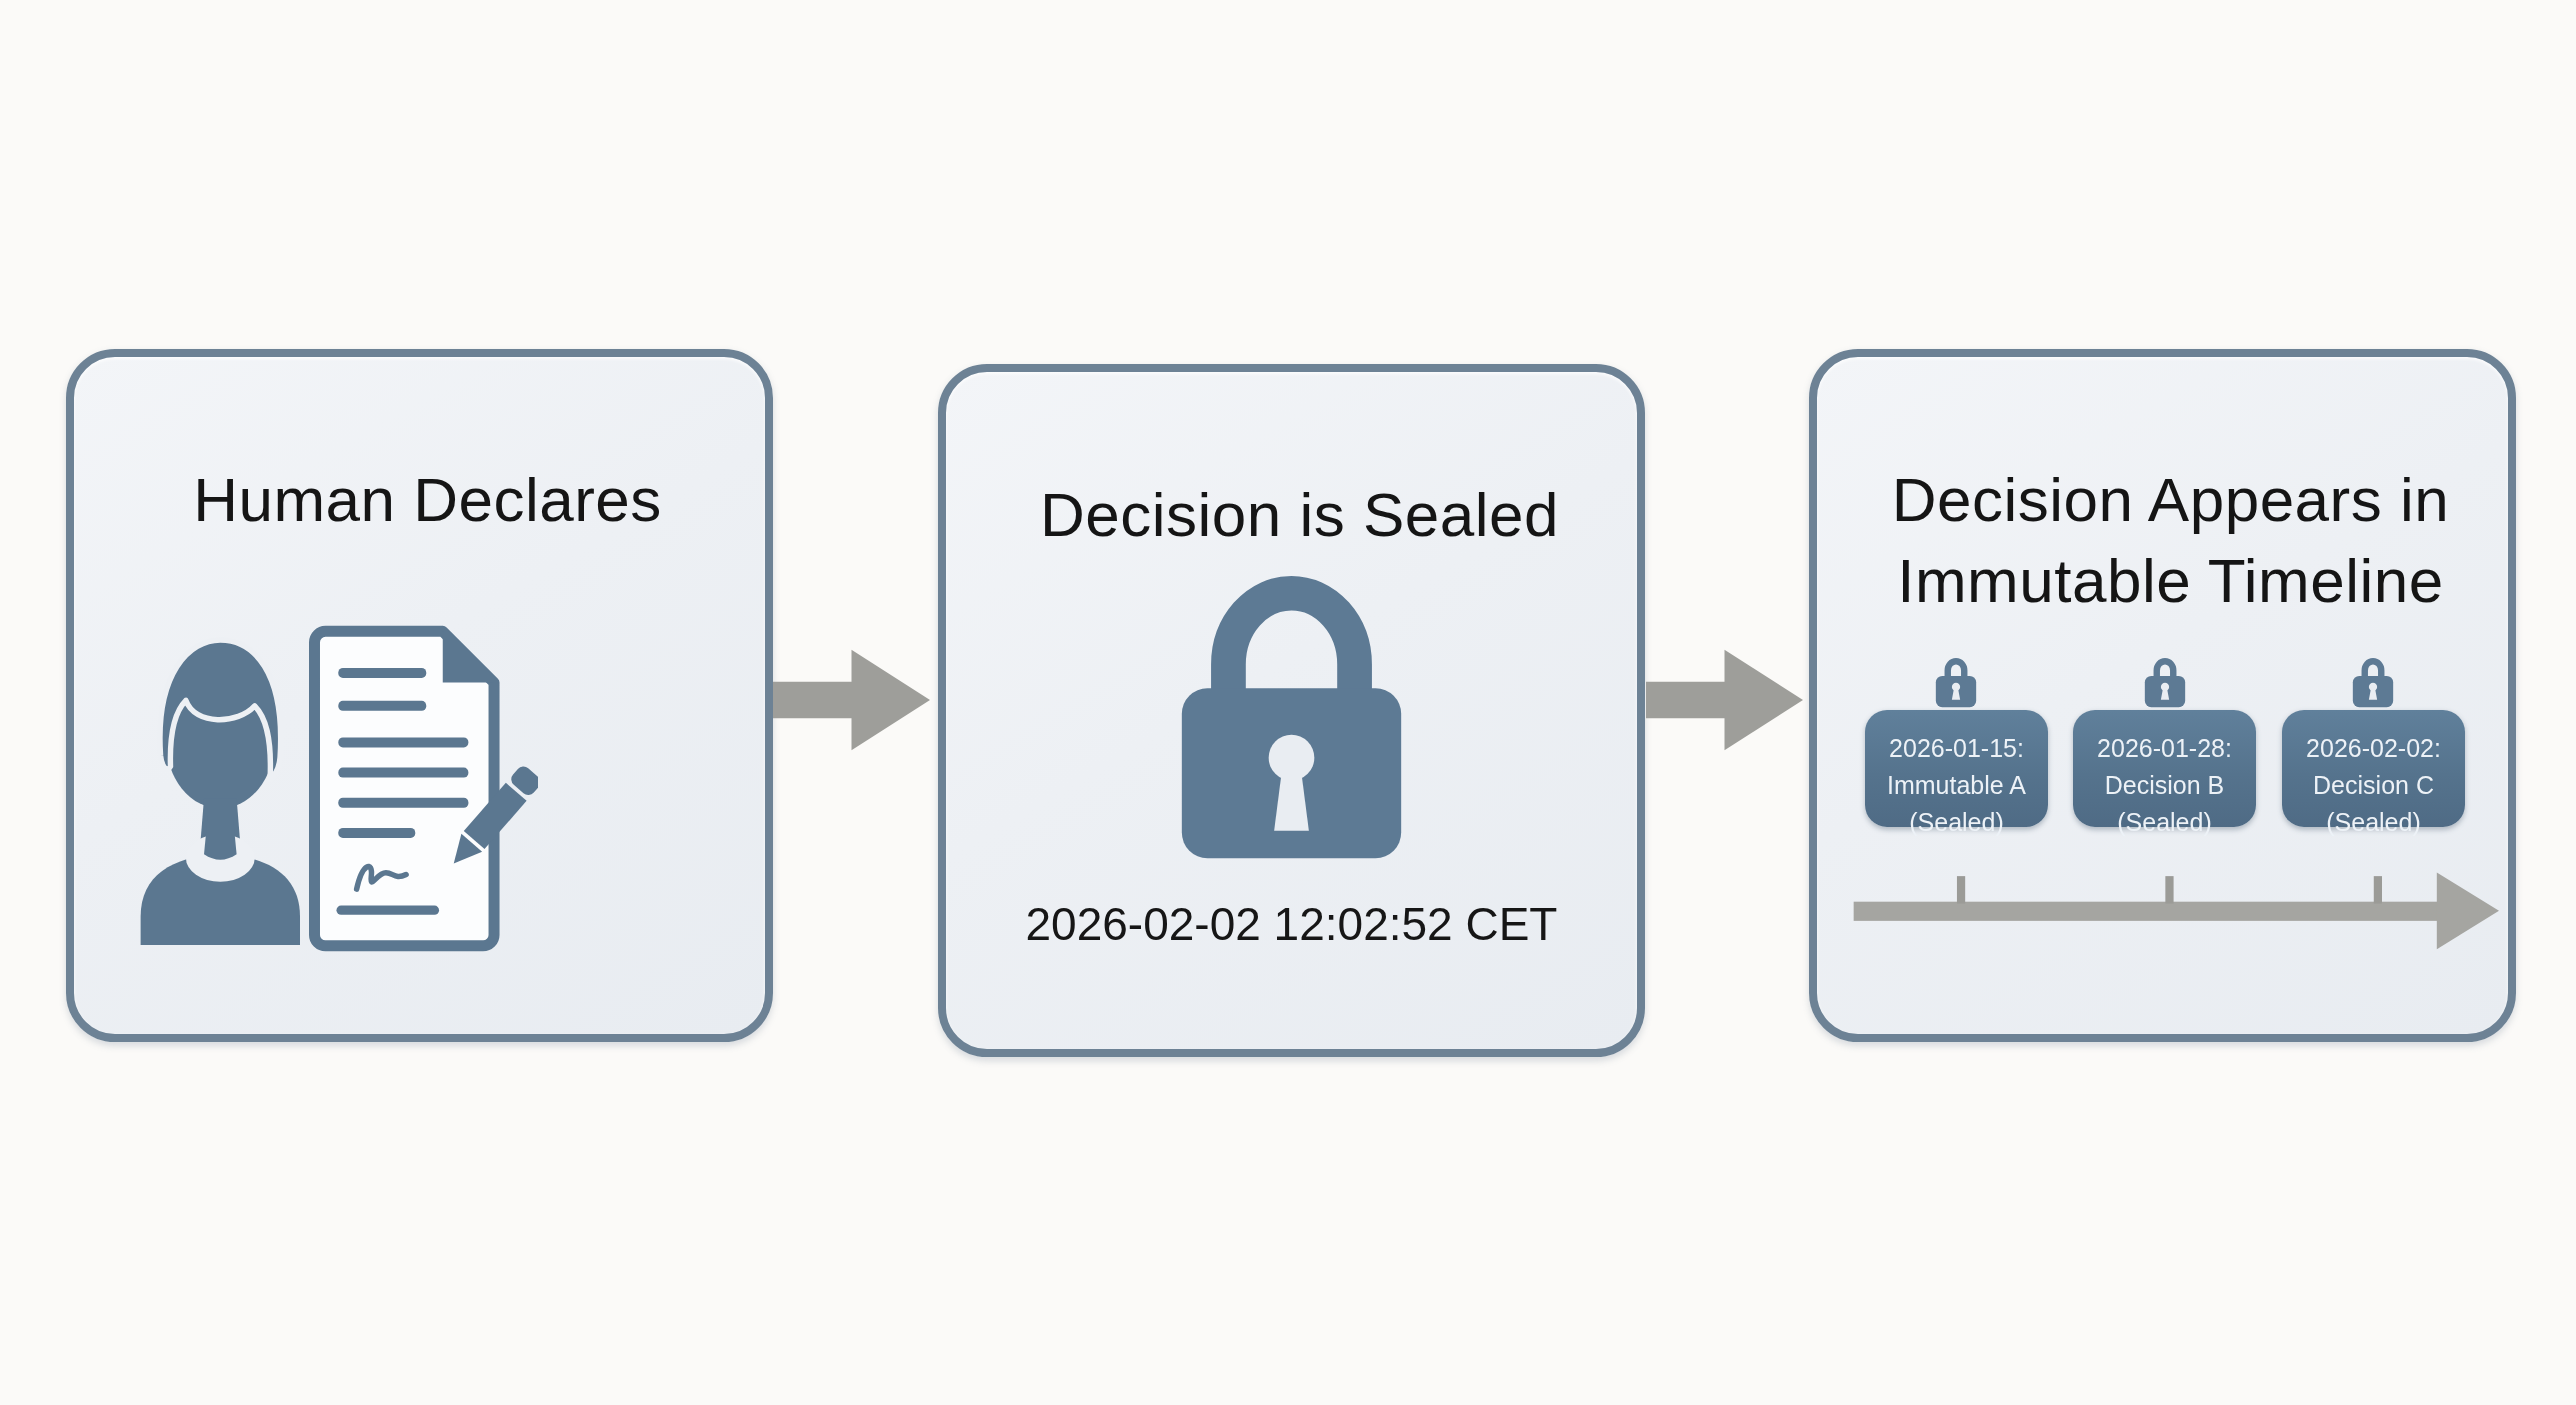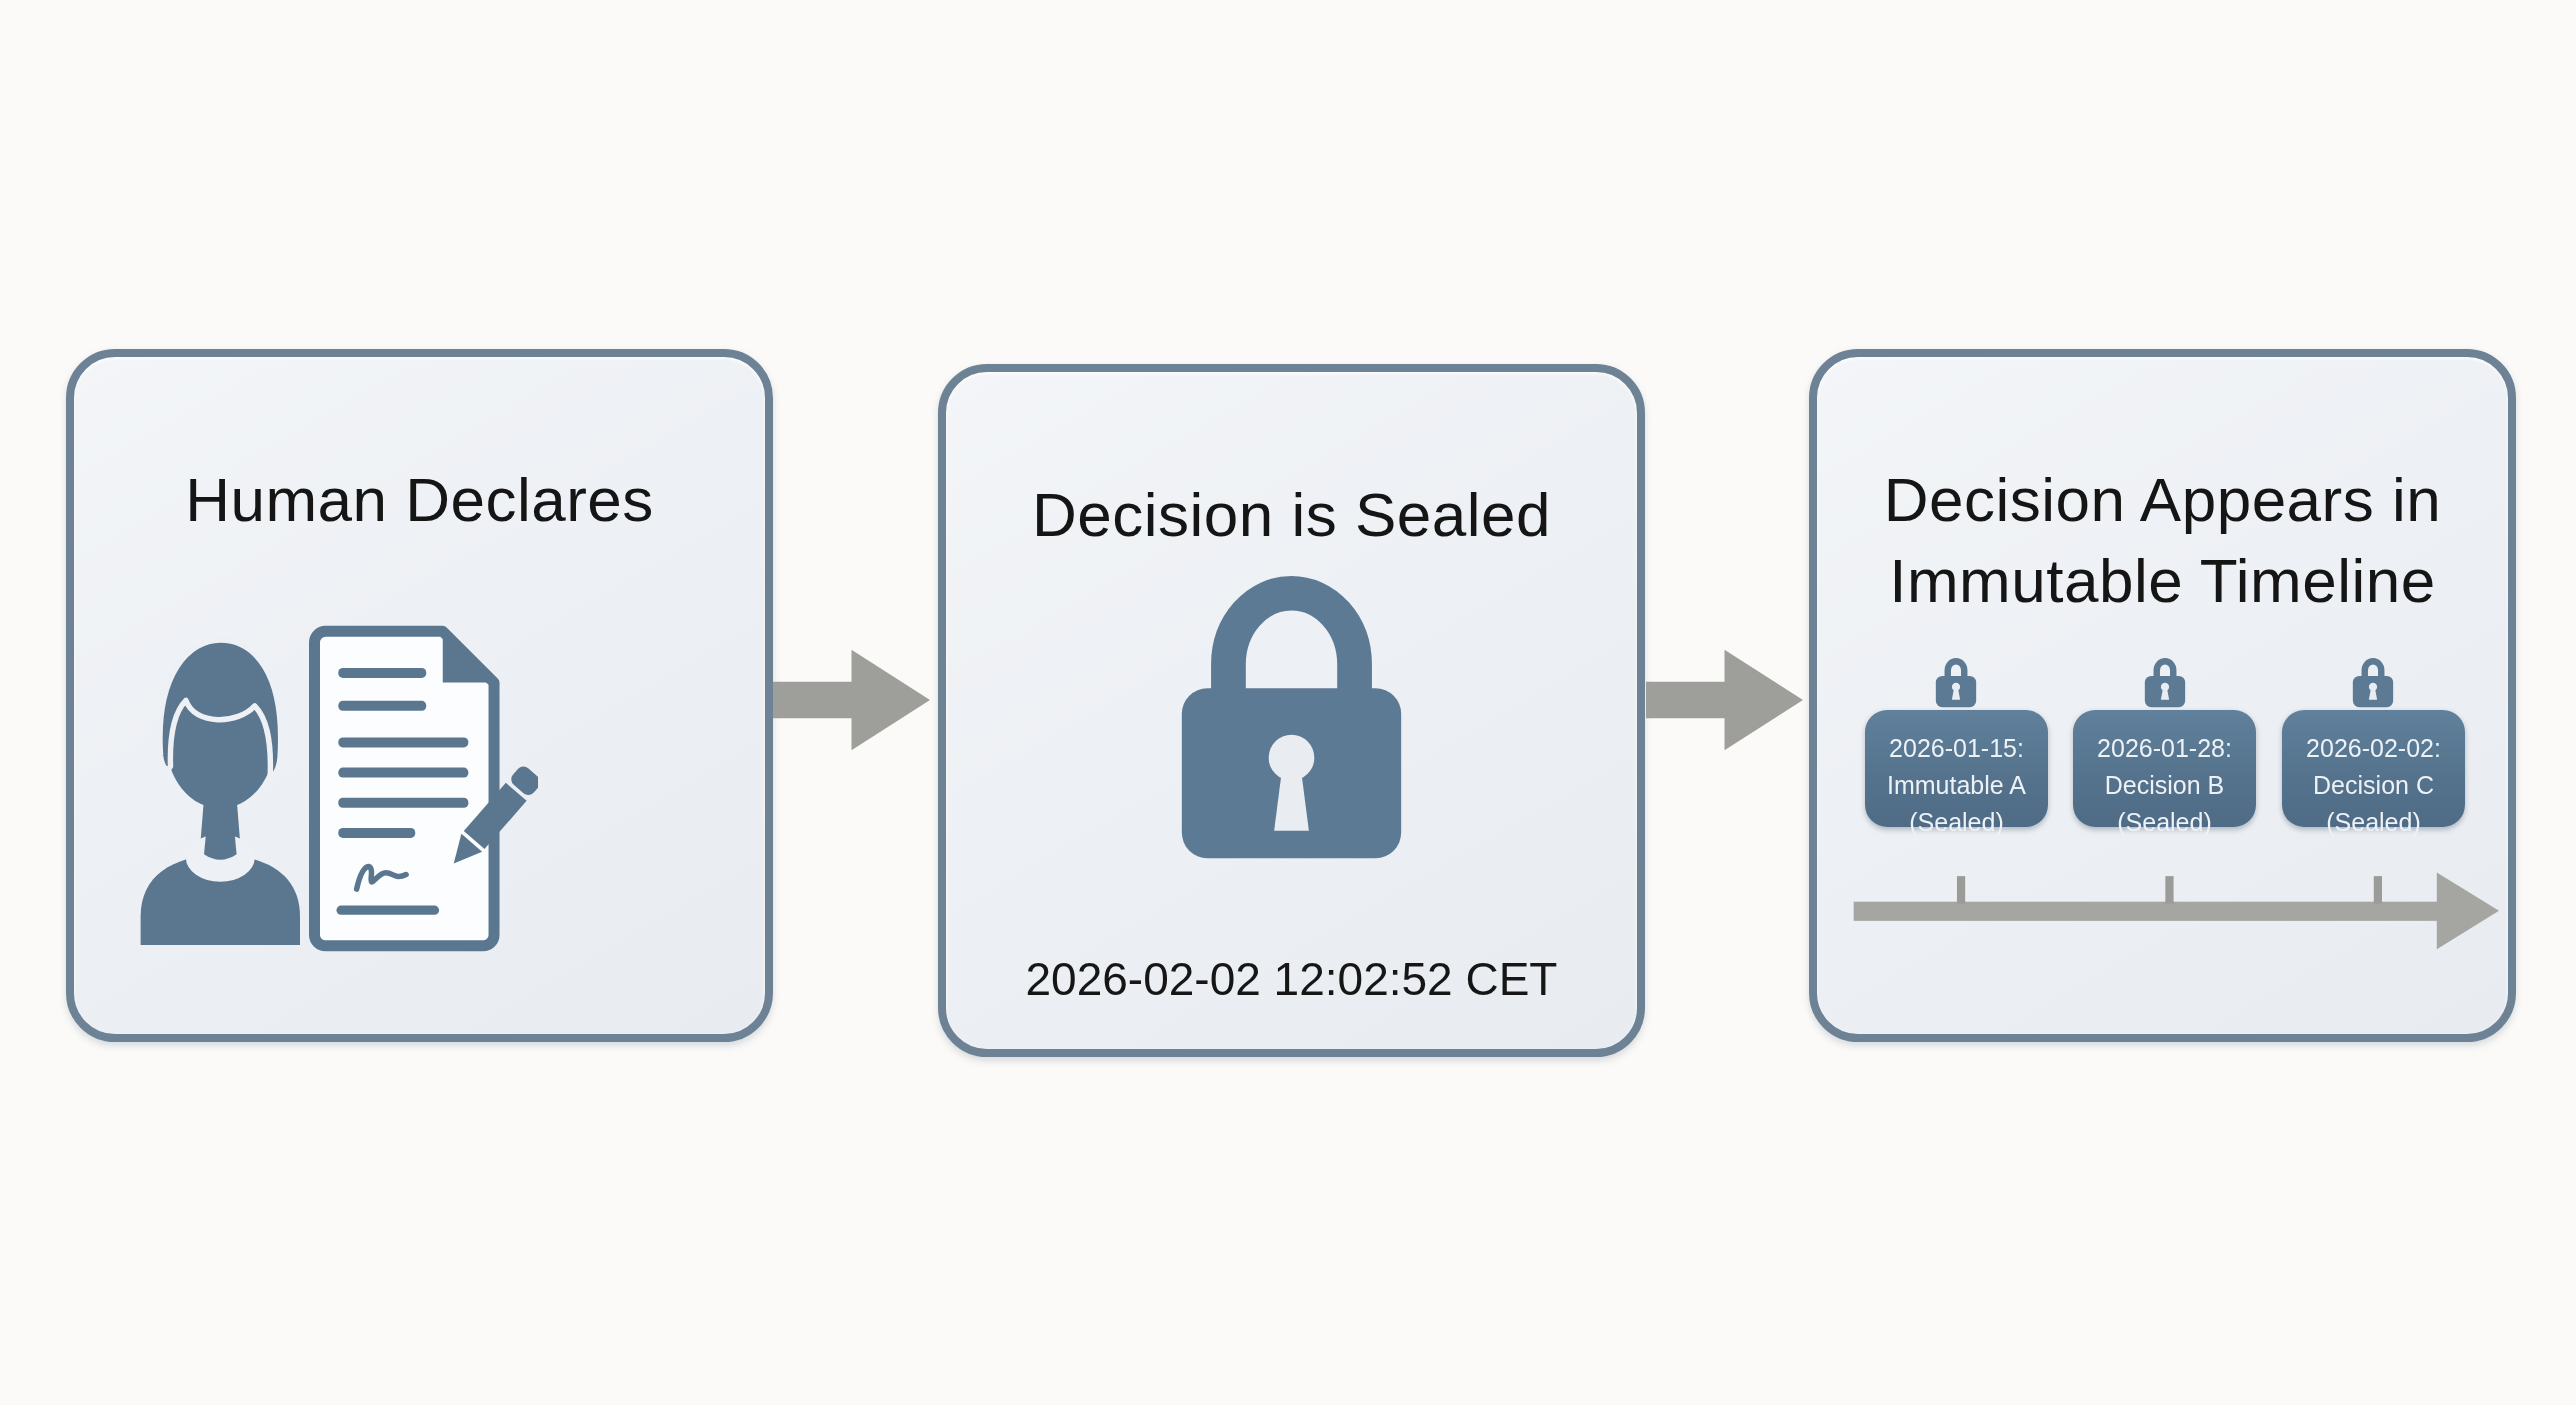--- a/index.html
+++ b/index.html
@@ -26,34 +26,34 @@
     background: linear-gradient(150deg, #f3f5f8 0%, #edf0f4 45%, #e8ecf1 100%);
     box-shadow: 0 3.7px 7.3px rgba(90,110,130,0.22), inset 0 1.8px 3.7px rgba(255,255,255,0.85);
   }
   .panel.p1 { left: 66px; }
   .panel.p2 { left: 938px; margin-top: 15px; }
   .panel.p3 { left: 1809px; }
 
   .panel-title {
     position: absolute;
     top: 51px;
-    left: 0;
+    left: 8px;
     width: 100%;
     text-align: center;
     color: #151515;
     font-size: 62px;
     line-height: 81px;
     font-weight: 400;
     letter-spacing: 0.5px;
   }
   .panel-title span { display: block; }
 
   .timestamp {
     position: absolute;
-    top: 580px;
+    top: 525px;
     left: 0;
     width: 100%;
     text-align: center;
     color: #161616;
     font-size: 46px;
     line-height: 55px;
     font-weight: 400;
   }
 
   .badge {

